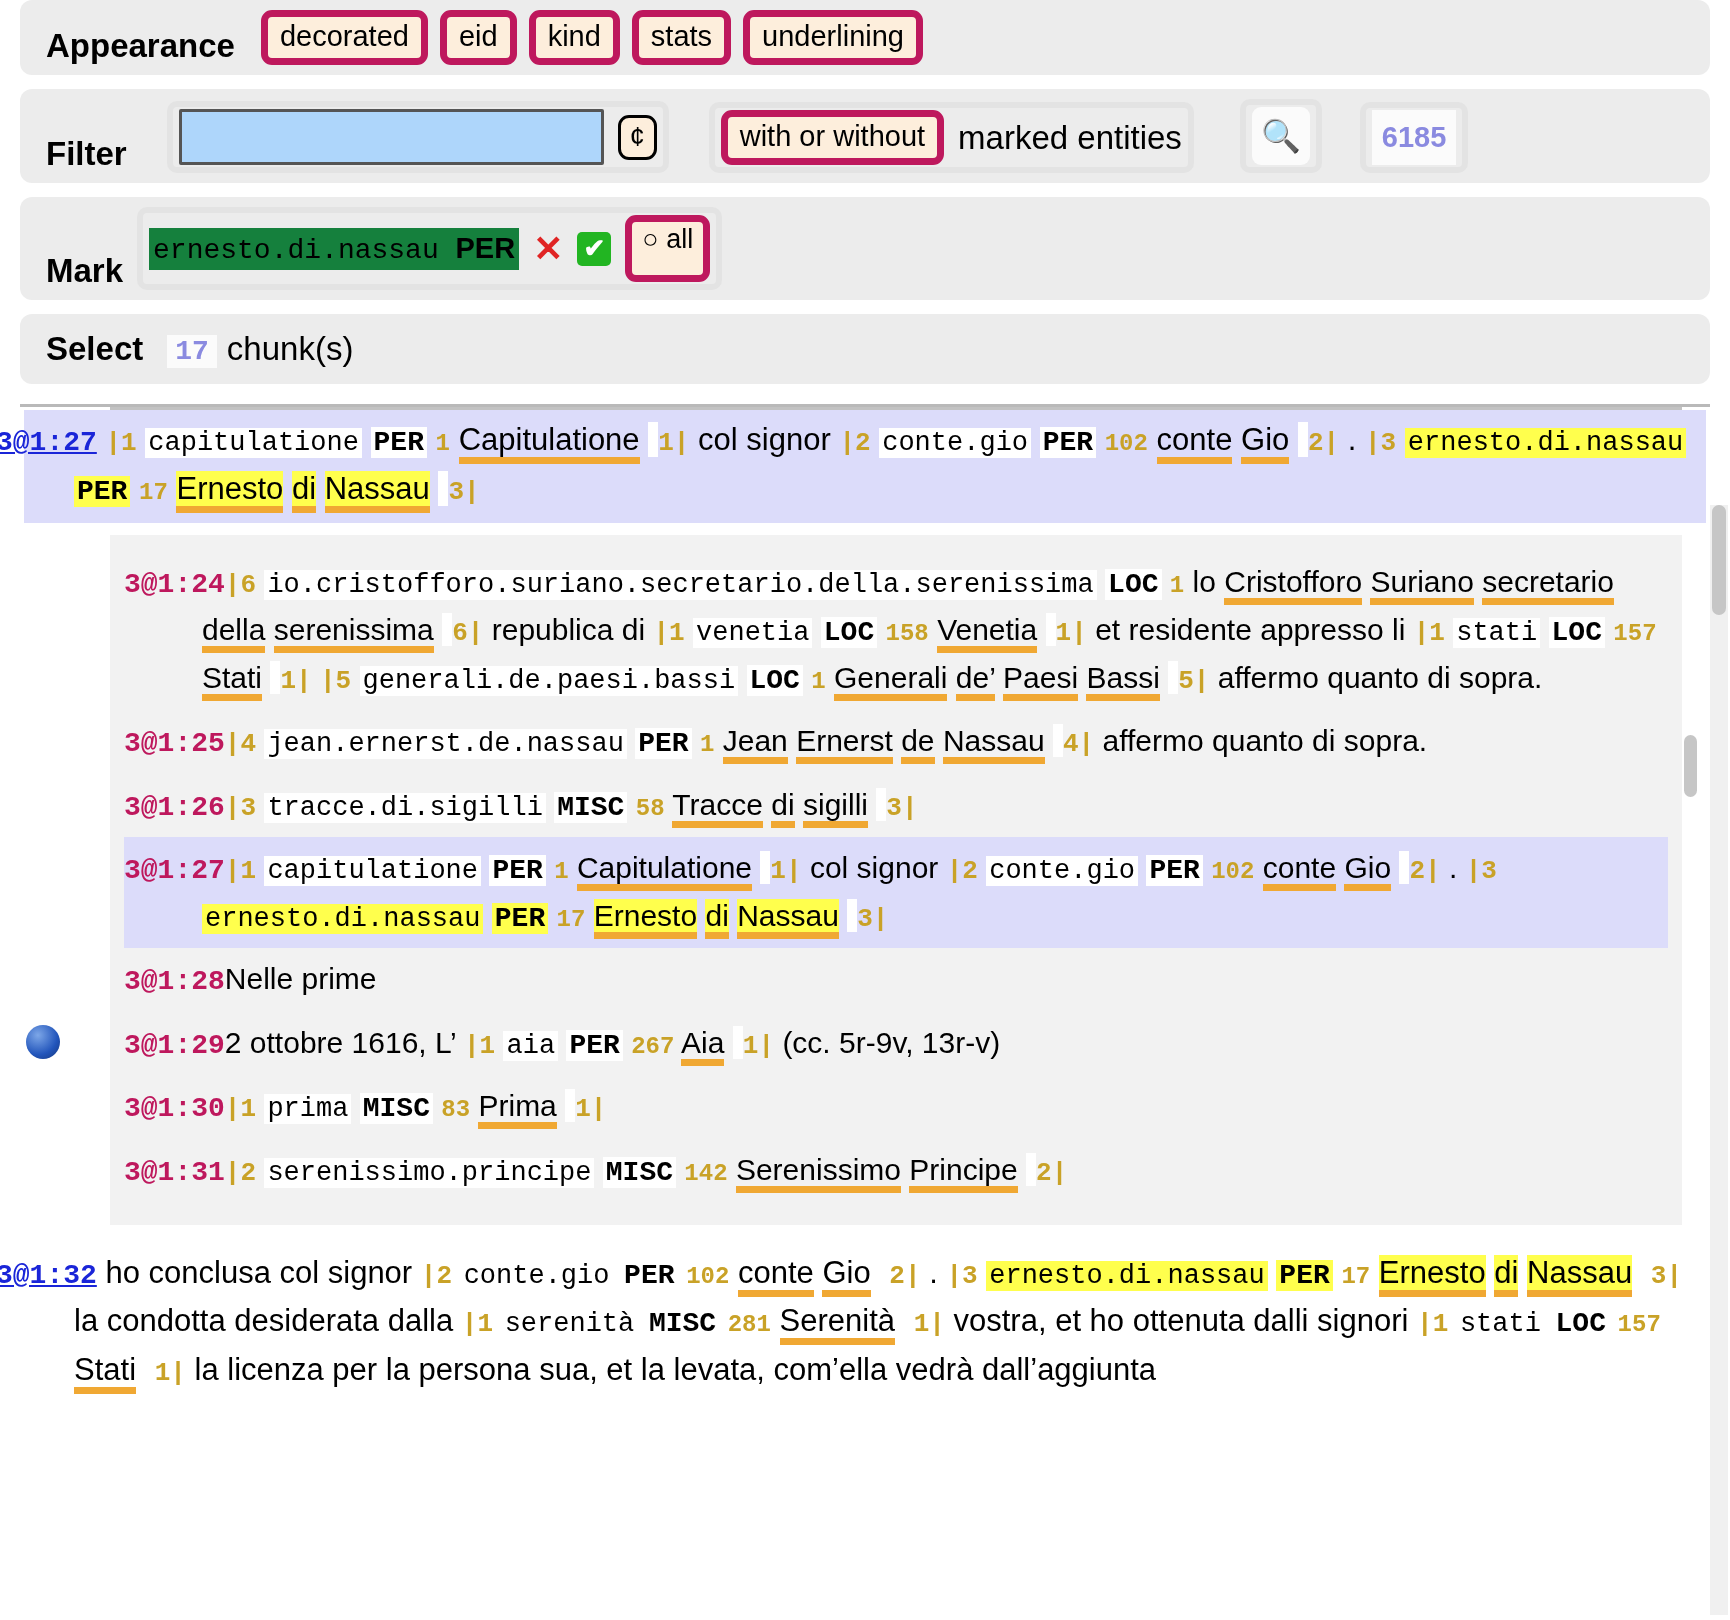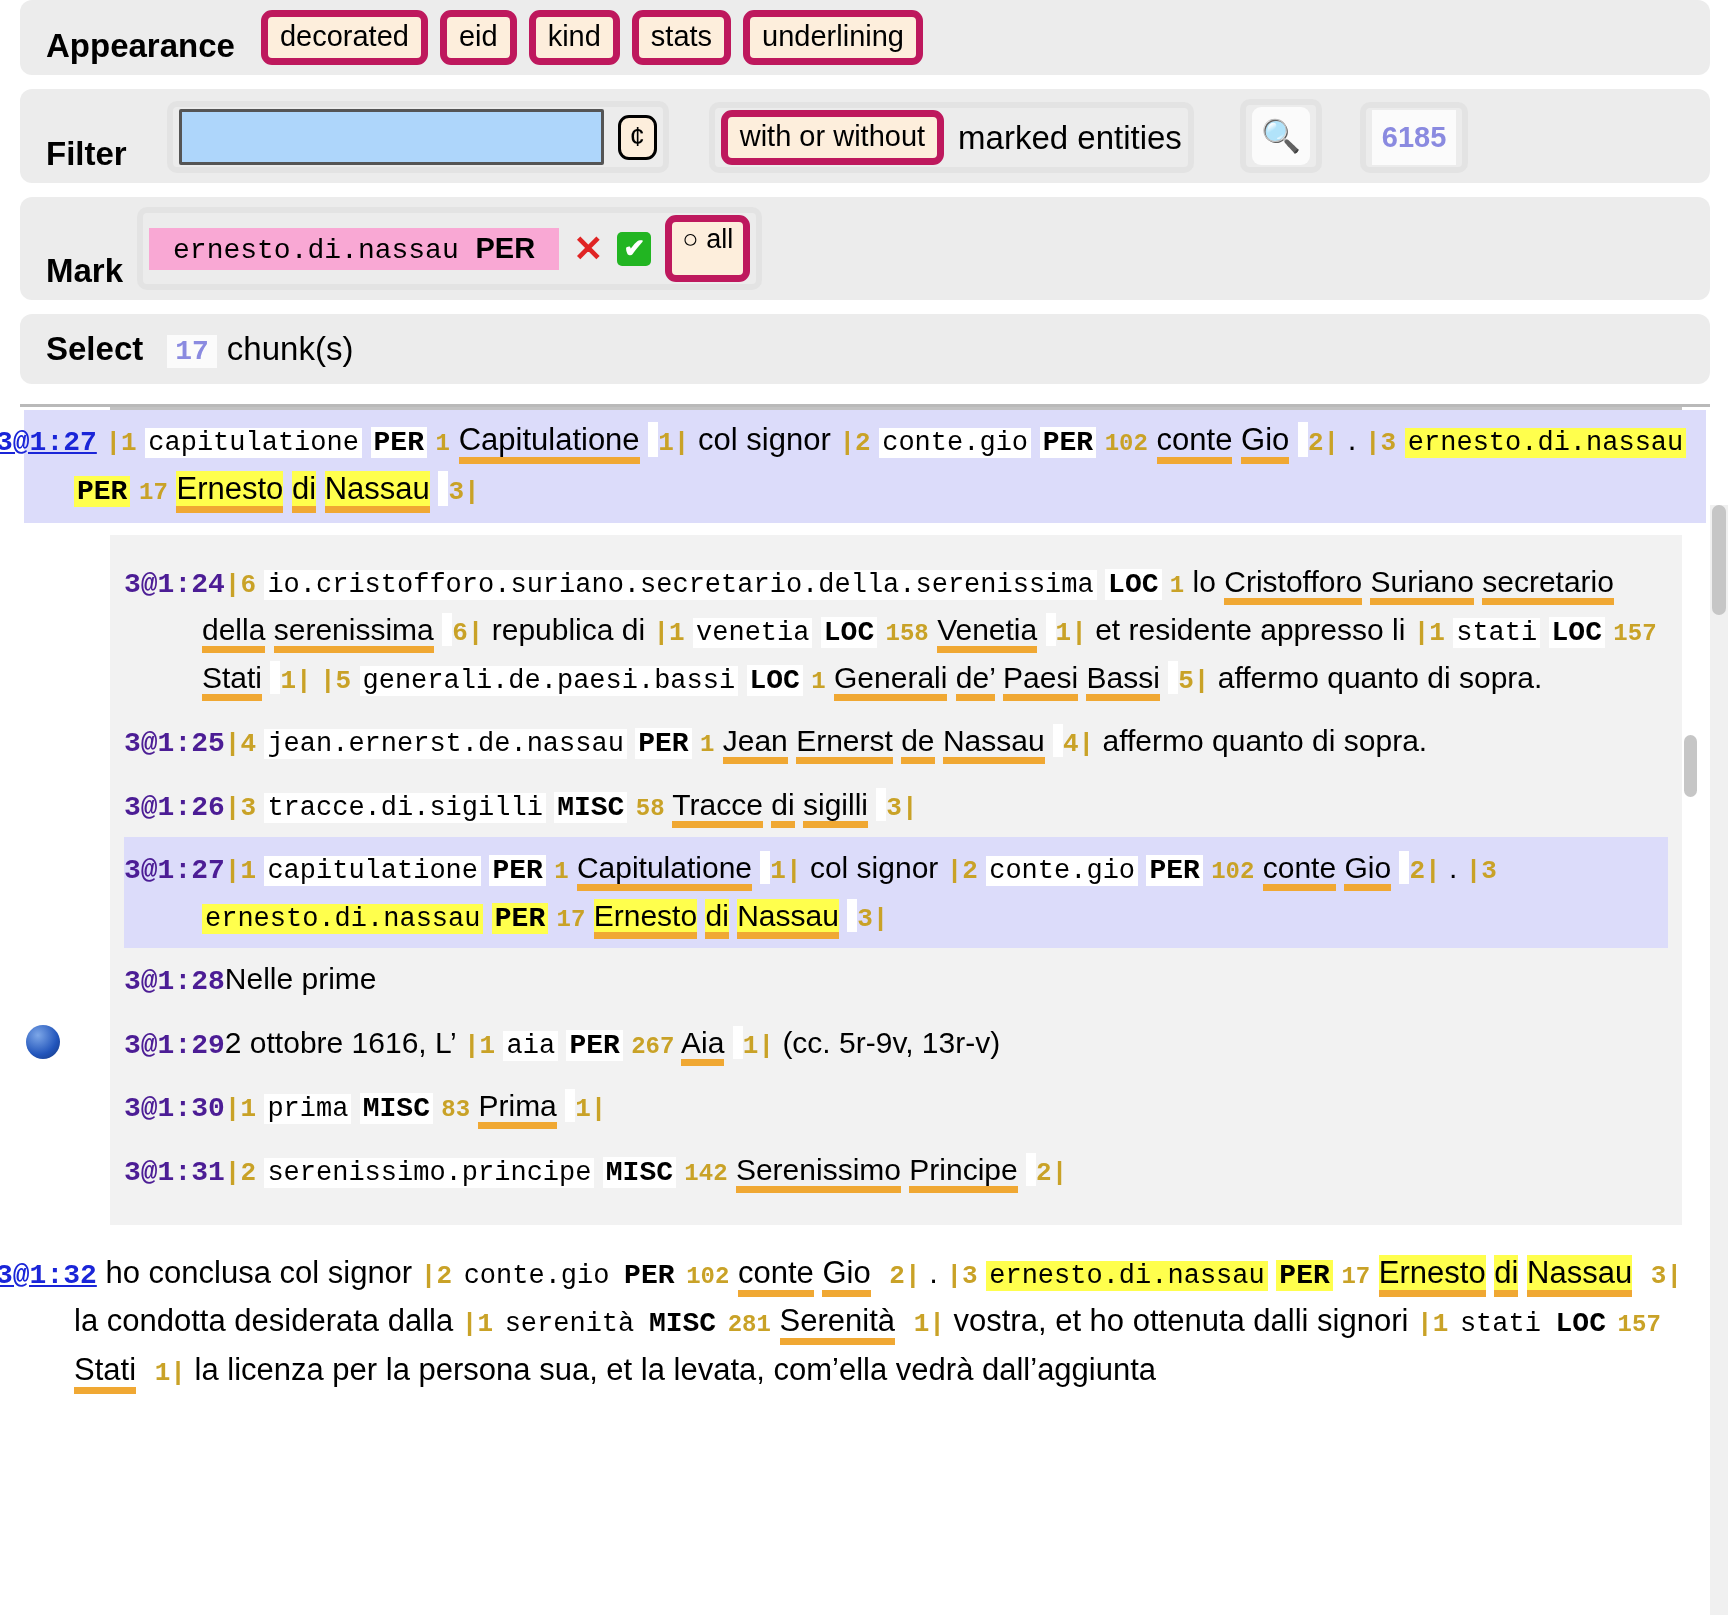--- a/index.html
+++ b/index.html
@@ -83,25 +83,25 @@
     background: #fbfbfb;
     color: #8a8ae0;
     font-family: Liberation Sans, sans-serif;
     font-weight: bold;
     font-size: 29px;
     padding: 11px 10px;
   }
 
   
   .mark-chip {
-    background: #f9a8d4;
+    background: #15803d;
     font-family: "Liberation Mono", monospace;
     font-size: 28px;
     color: #000;
-    padding: 4px 24px;
+    padding: 4px 4px;
     white-space: nowrap;
   }
   .mark-chip b { font-family: "Liberation Sans", sans-serif; font-weight: bold; font-size: 29px; }
   .x-mark { color: #e02424; font-size: 36px; font-weight: bold; cursor: pointer; line-height: 1; }
   .check-mark {
     width: 34px; height: 34px; background: #22b522;
     border-radius: 5px; display: inline-flex;
     align-items: center; justify-content: center;
     color: #fff; font-size: 26px; font-weight: bold; cursor: pointer;
   }
@@ -126,21 +126,21 @@
     padding: 6px 8px 10px 8px;
     text-indent: 0;
   }
   .chunk.selected { background: #dcdcfa; }
   .chunk.wrapped { padding-left: 50px; text-indent: -78px; }
 
   .cid {
     font-family: "Liberation Mono", monospace;
     font-weight: bold;
     font-size: 28px;
-    color: #4c1d95;
+    color: #be185d;
     white-space: nowrap;
   }
   .cid.link { color: #1a25d8; text-decoration: underline; cursor: pointer; }
 
   
   .eid {
     font-family: "Liberation Mono", monospace;
     font-size: 27px;
     background: #ffffff;
     color: #000;

